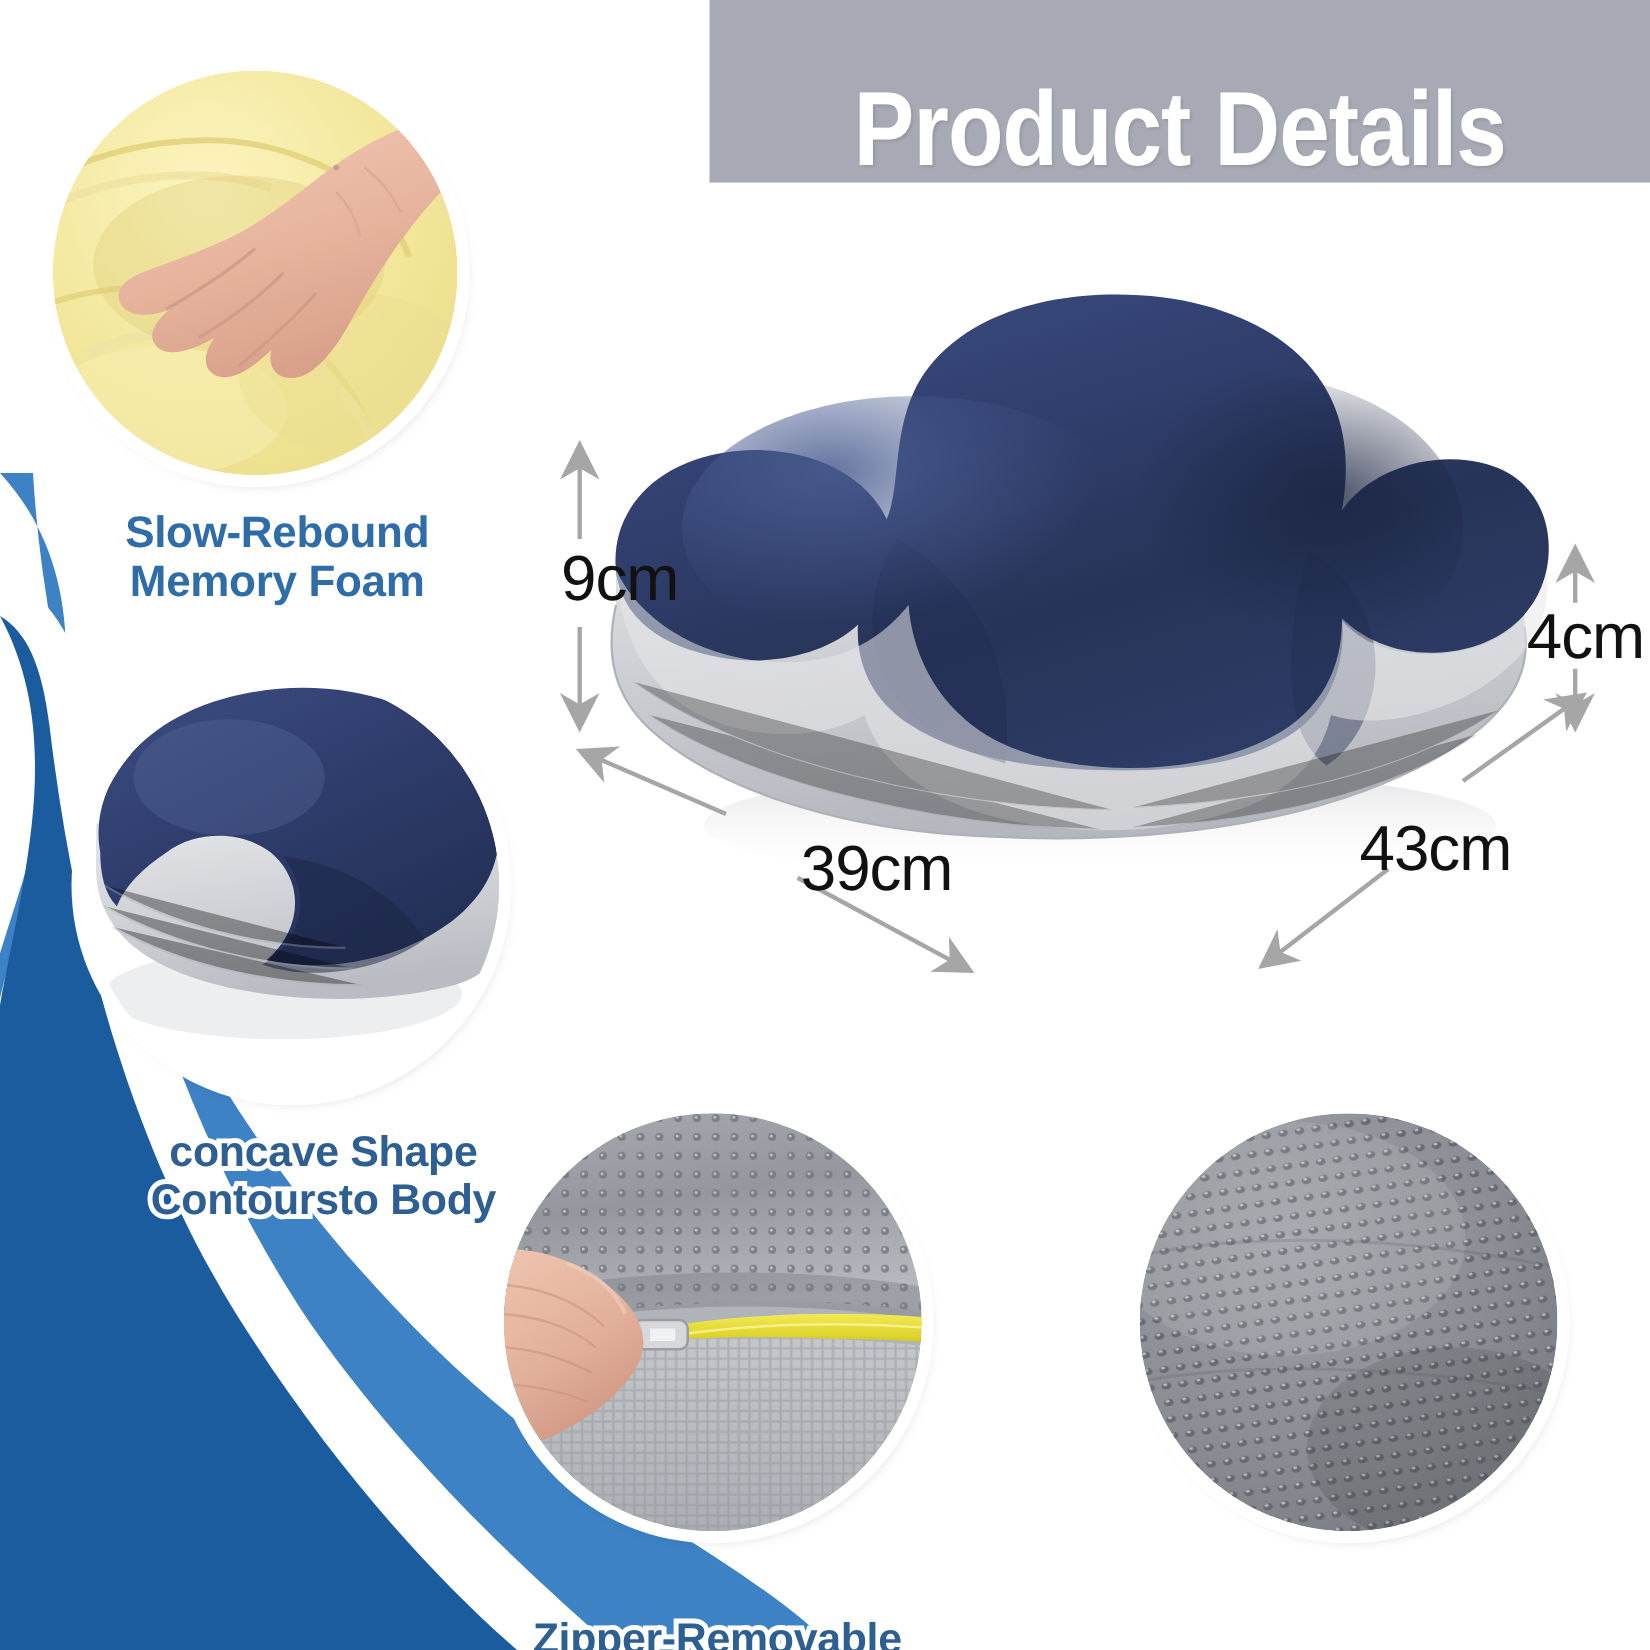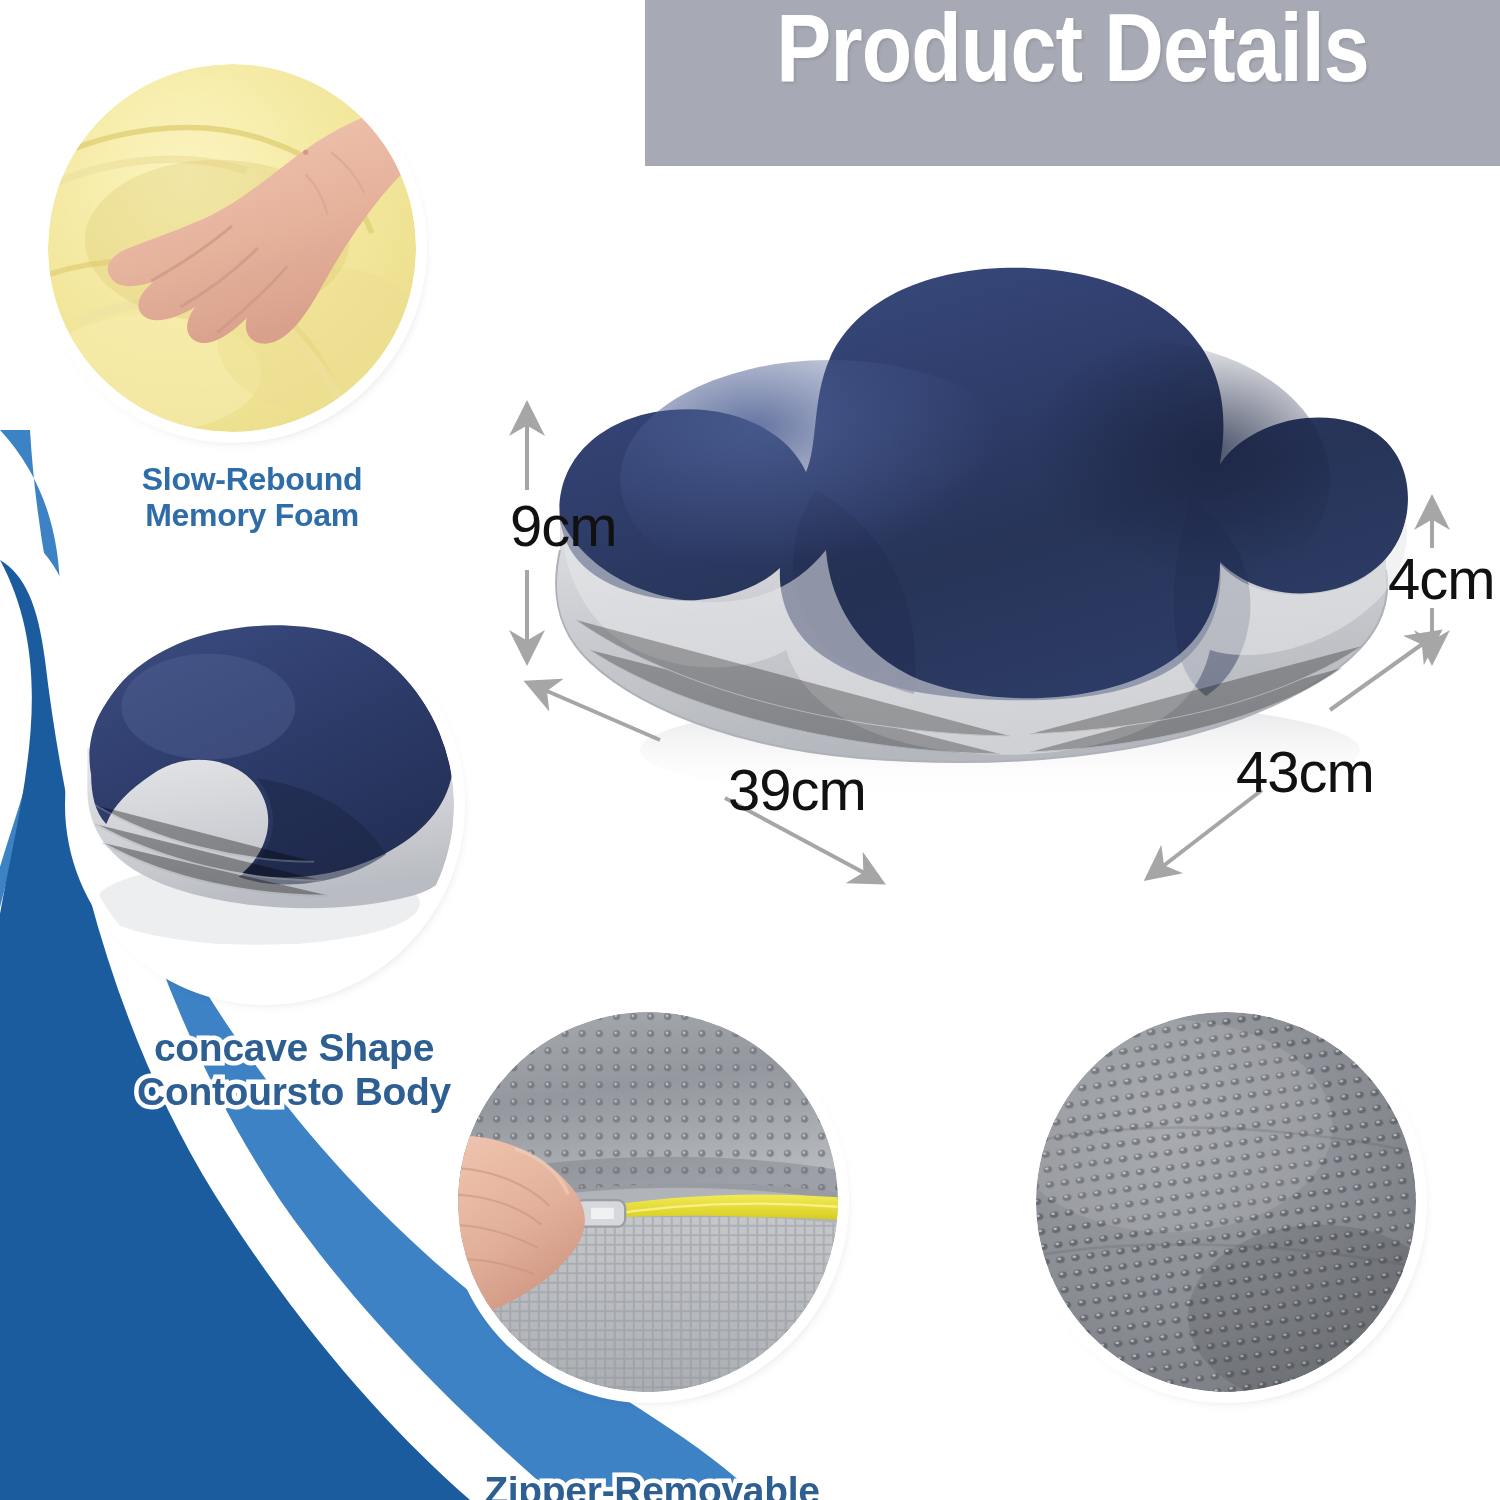--- a/index.html
+++ b/index.html
@@ -7,21 +7,21 @@
        font-family:"Liberation Sans","DejaVu Sans",sans-serif;}
 
   .stage{position:absolute;inset:0;background:#ffffff;}
 
   
   .swoosh{position:absolute;left:0;top:0;width:760px;height:1500px;
           pointer-events:none;}
 
   
   .banner{position:absolute;left:645px;top:0;width:855px;height:166px;
-          background:#a7aab4;display:flex;align-items:flex-start;
+          background:#a7aab4;display:flex;align-items:flex-end;
           justify-content:center;}
   .banner-title{color:#ffffff;font-size:96px;font-weight:bold;
           letter-spacing:-1px;line-height:1;
           transform:scaleX(.86);transform-origin:center;
           text-shadow:2px 2px 3px rgba(0,0,0,.10);
           white-space:nowrap;}
 
   
   .circle{position:absolute;border-radius:50%;overflow:hidden;
           background:#fff;
@@ -30,21 +30,21 @@
   .c-foam{left:48px;top:64px;width:368px;height:368px;}
   .c-concave{left:76px;top:616px;width:378px;height:378px;}
   .c-zip{left:458px;top:1012px;width:380px;height:380px;}
   .c-skid{left:1036px;top:1012px;width:380px;height:380px;}
 
   .circle svg{display:block;width:100%;height:100%;}
 
   
   .cap{position:absolute;text-align:center;font-weight:bold;
        color:#2f6da8;line-height:1.12;white-space:pre-line;}
-  .cap-plain{font-size:32px;letter-spacing:-.3px;}
+  .cap-plain{font-size:40px;letter-spacing:-.3px;}
   .cap-out{font-size:39px;letter-spacing:-.3px;color:#2e5f92;
        -webkit-text-stroke:9px #ffffff;paint-order:stroke fill;}
 
   .cap-foam{left:52px;top:462px;width:400px;}
   .cap-concave{left:104px;top:1026px;width:380px;}
   .cap-zip{left:452px;top:1469px;width:400px;}
   .cap-skid{left:1040px;top:1392px;width:370px;}
 
   
   .dim{position:absolute;color:#111;font-size:58px;font-weight:400;

